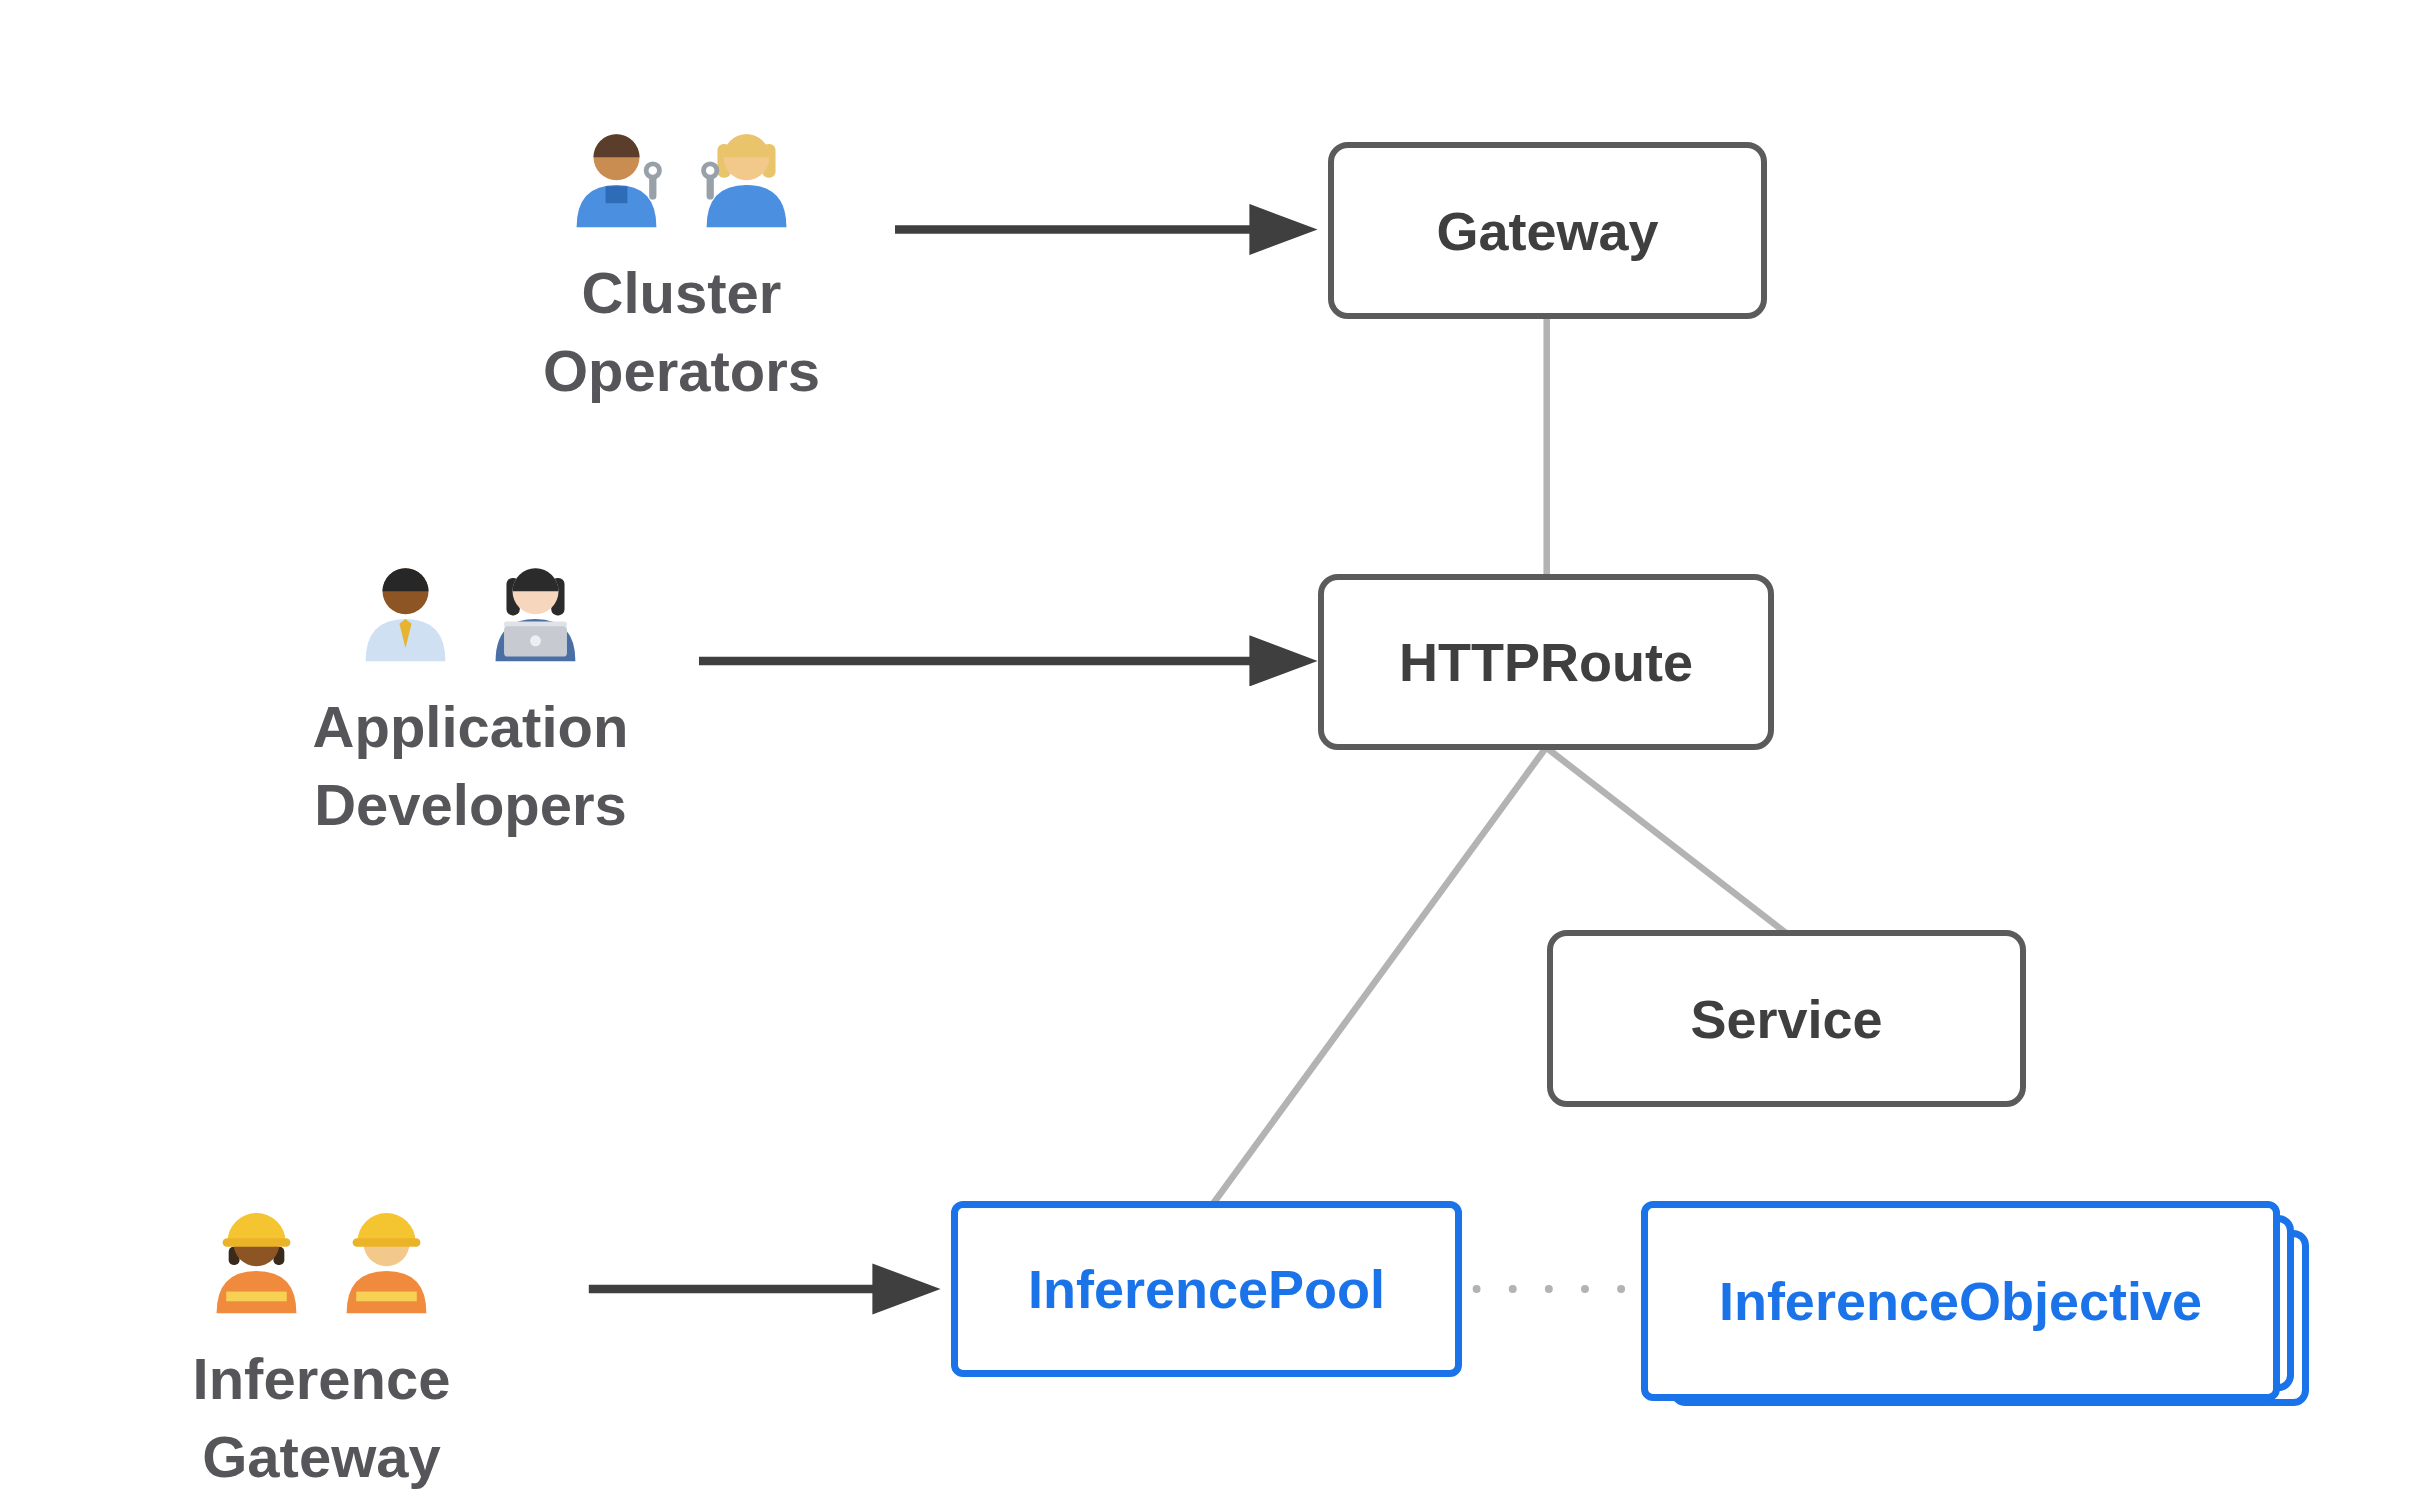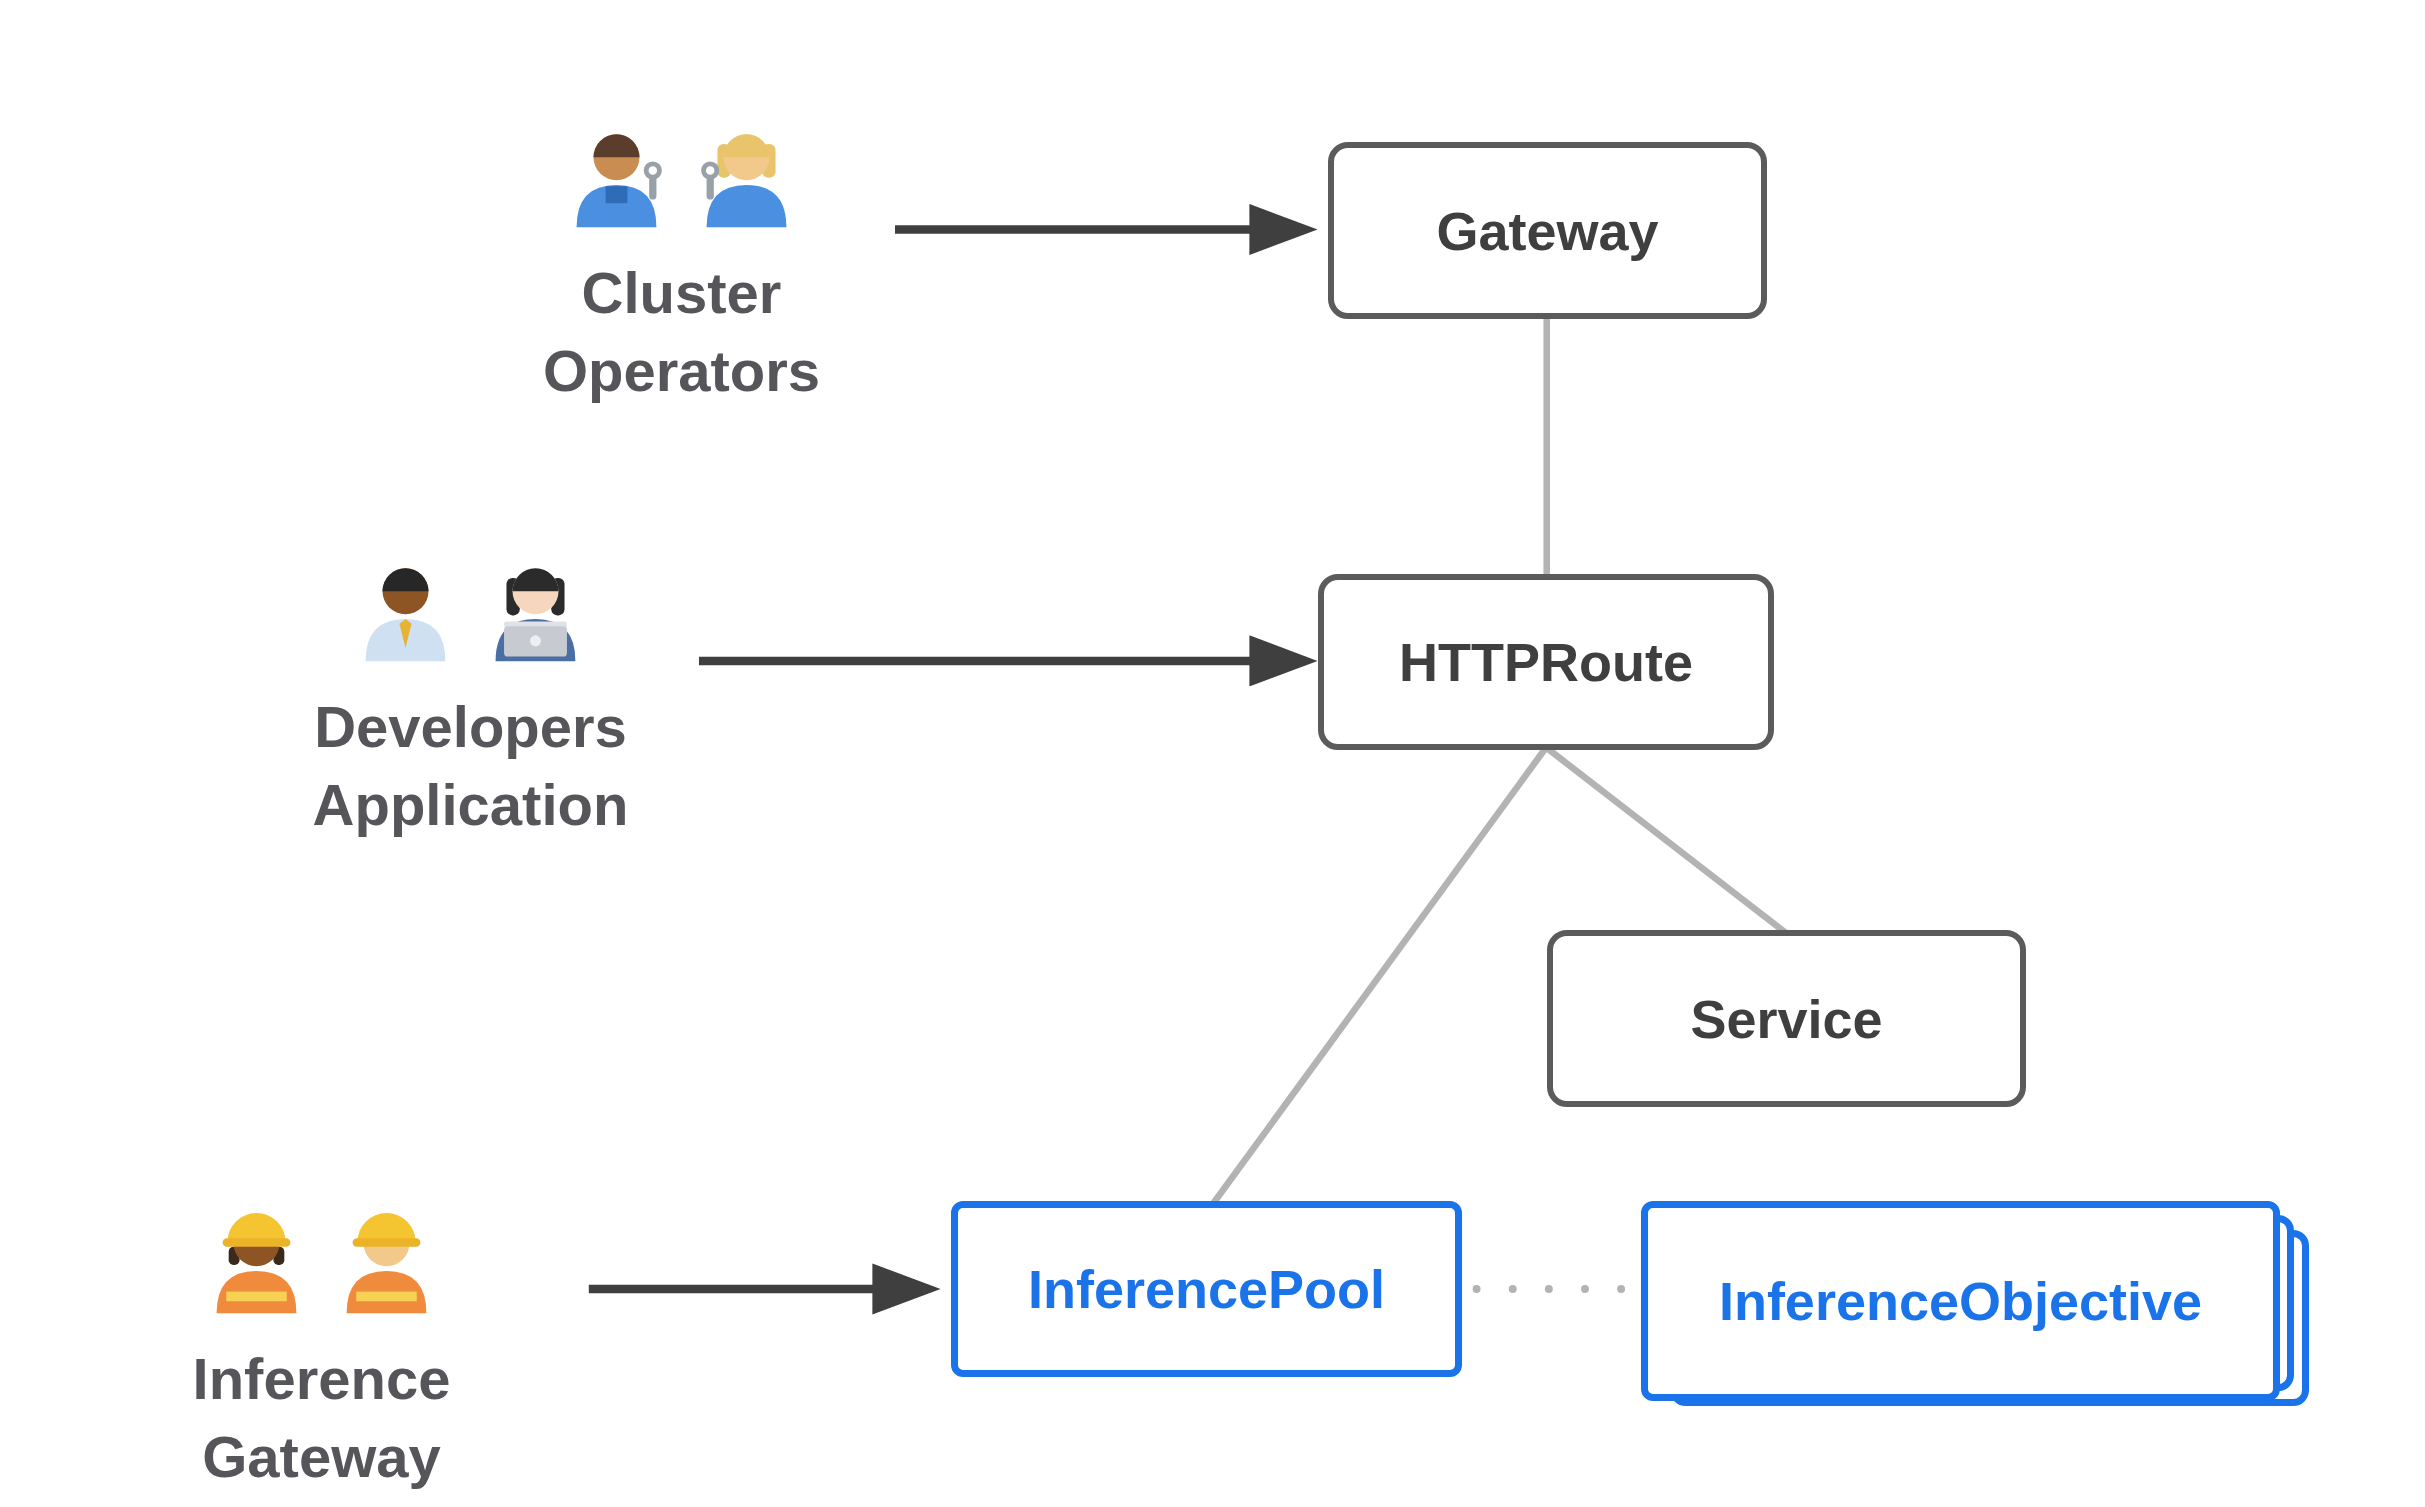--- a/index.html
+++ b/index.html
@@ -157,22 +157,22 @@
         <rect x="26" y="28" width="11" height="31" rx="5" fill="#2b2b2b"></rect>
         <rect x="63" y="28" width="11" height="31" rx="5" fill="#2b2b2b"></rect>
         <circle cx="50" cy="39" r="19" fill="#f6d7bd"></circle>
         <path d="M31 39 A19 19 0 0 1 69 39 Z" fill="#2b2b2b"></path>
         <rect x="24" y="64" width="52" height="5" rx="2" fill="#dfe2e6"></rect>
         <rect x="24" y="68" width="52" height="25" rx="3" fill="#c7cbd1"></rect>
         <circle cx="50" cy="80" r="4.5" fill="#edf0f2"></circle>
       </svg>
     </div>
     <div class="alabel">
+      <span>Application</span>
       <span>Developers</span>
-      <span>Application</span>
     </div>
   </div>
 
   <div class="actor" style="left:92px;top:1184px;">
     <div class="icons">
       <svg class="person" viewBox="0 0 100 100">
         <path d="M17 97 Q17 62 50 62 Q83 62 83 97 Z" fill="#f08a3c"></path>
         <rect x="25" y="79" width="50" height="8" fill="#f7d154"></rect>
         <rect x="27" y="42" width="9" height="15" rx="4" fill="#3a2a1c"></rect>
         <rect x="64" y="42" width="9" height="15" rx="4" fill="#3a2a1c"></rect>

